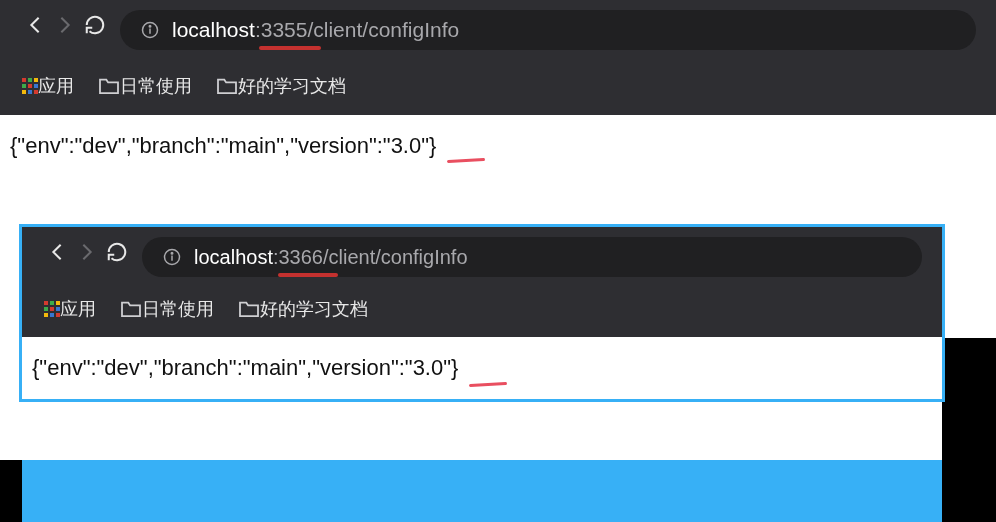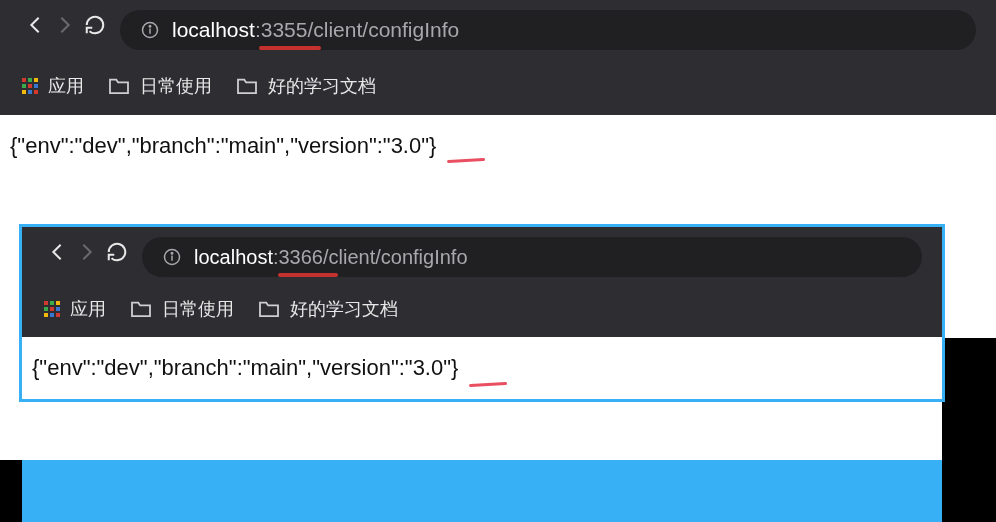--- a/index.html
+++ b/index.html
@@ -80,21 +80,20 @@
       display: inline-grid;
       grid-template-columns: repeat(3, 4px);
       grid-template-rows: repeat(3, 4px);
       gap: 2px;
     }
     .apps-icon span { width: 4px; height: 4px; }
 
     .bookmark-item {
       display: flex;
       align-items: center;
-      gap: 10px;
       color: #e8e8e8;
       font-size: 18px;
       cursor: pointer;
     }
 
     .folder-icon svg { display: block; }
 
     .page-body {
       background: #ffffff;
       padding: 18px 10px;

